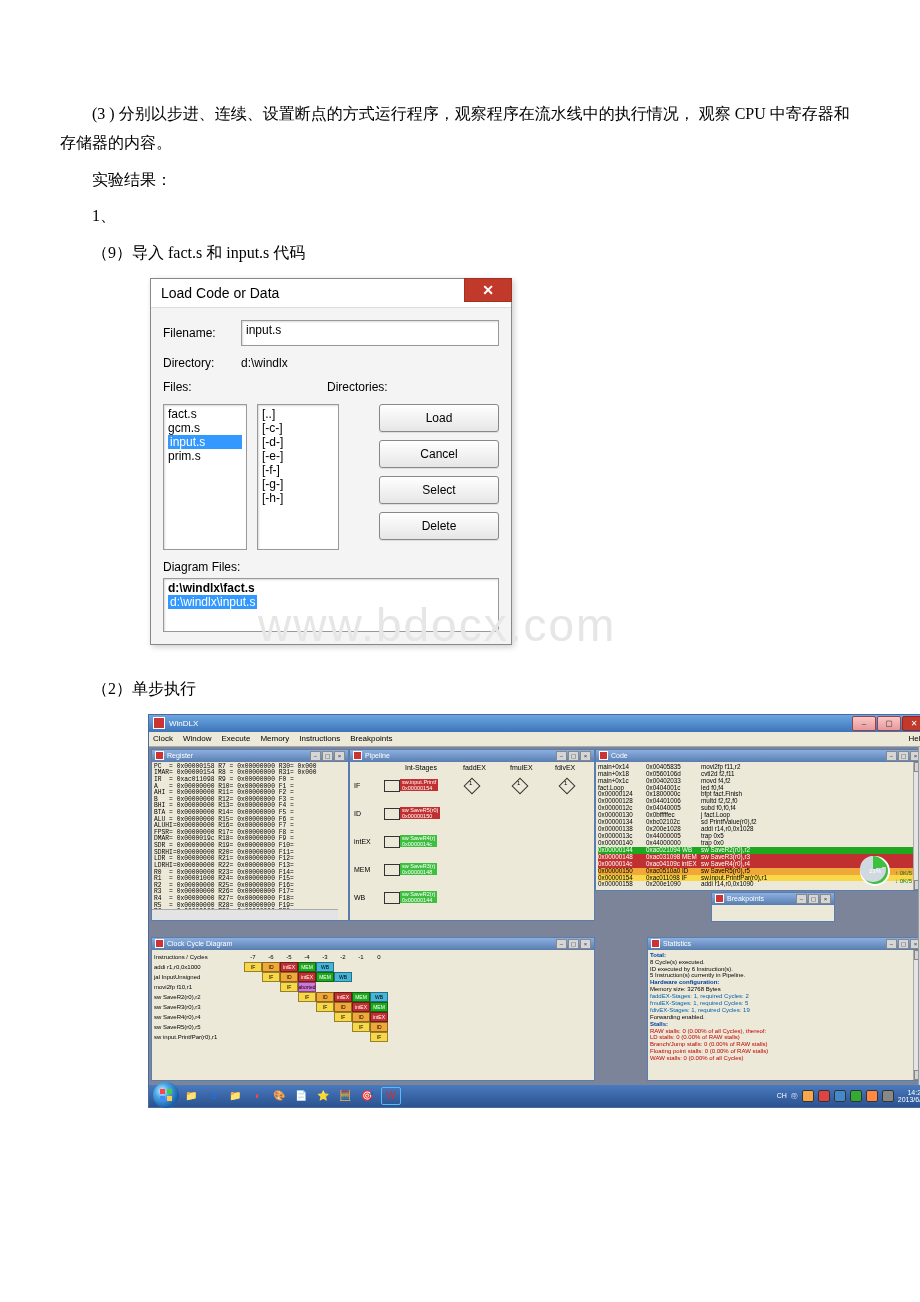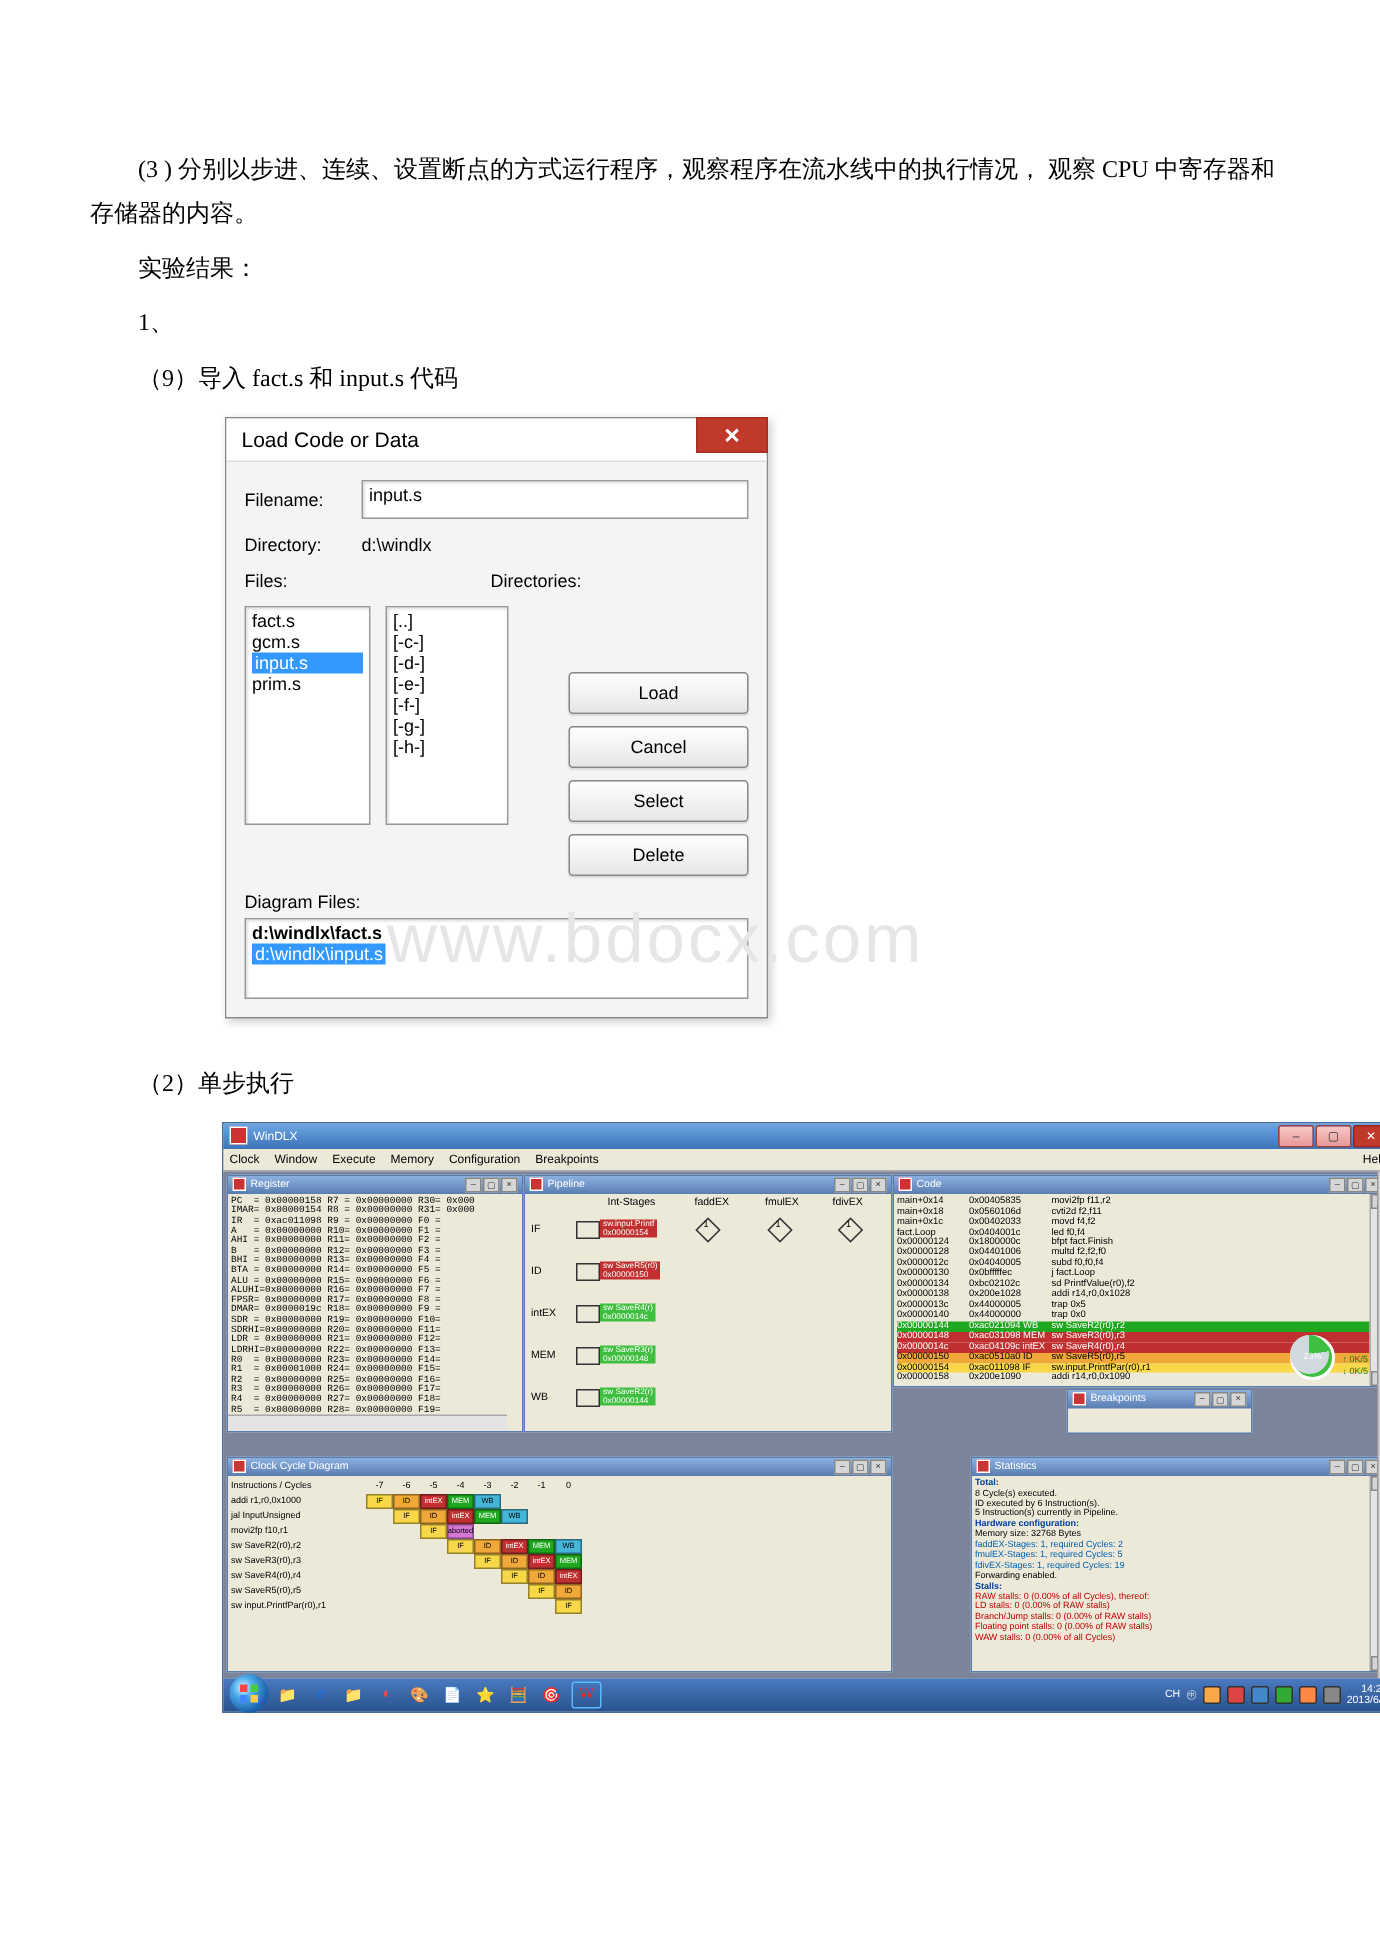--- a/index.html
+++ b/index.html
@@ -103,21 +103,20 @@
   }
   .listbox.files { width: 78px; }
   .listbox.dirs { width: 76px; }
   .lbsel { background: #3399ff; color: #fff; padding: 0 2px; }
   .btncol {
     display: flex;
     flex-direction: column;
     gap: 8px;
     flex:1;
     padding-left: 30px;
-    margin-top: 44px;
   }
   .winbtn {
     width: 118px;
     height: 26px;
     border: 1px solid #888;
     background: linear-gradient(#fff,#e6e6e6);
     border-radius: 3px;
     display: flex;
     align-items: center;
     justify-content: center;
@@ -350,21 +349,21 @@
         <div class="wb">–</div>
         <div class="wb">▢</div>
         <div class="wb cl">✕</div>
       </div>
     </div>
     <div class="menubar">
       <span>Clock</span>
       <span>Window</span>
       <span>Execute</span>
       <span>Memory</span>
-      <span>Configuration</span>
+      <span>Instructions</span>
       <span>Breakpoints</span>
       <span class="help">Help</span>
     </div>
     <div class="mdi">
 
       <div class="sub" style="left:2px;top:2px;width:196px;height:170px;">
         <div class="stitle">
             <div class="sico"></div>
             <span>Register</span>
             <div class="swb">

